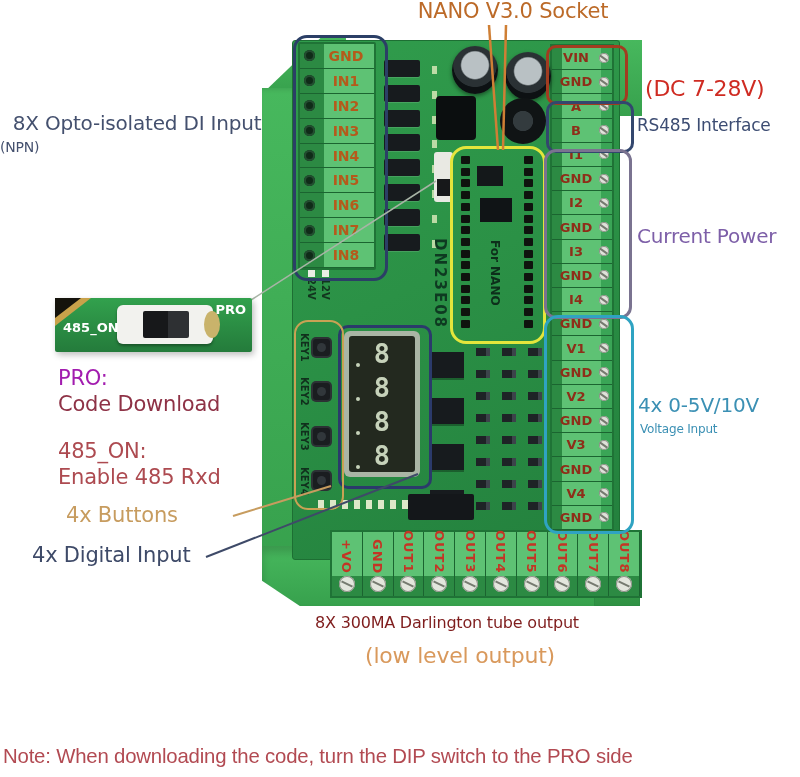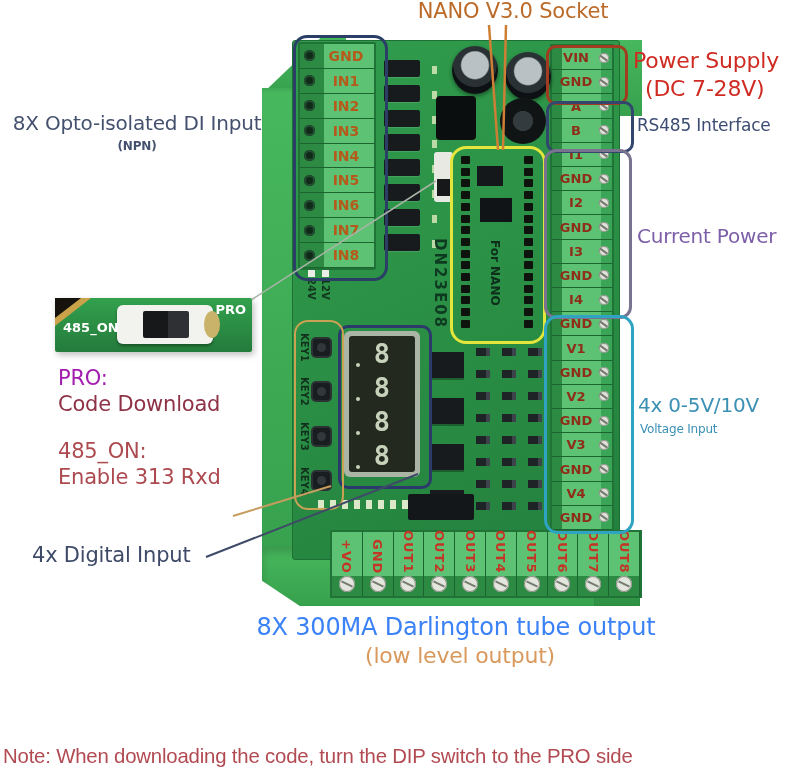--- a/index.html
+++ b/index.html
@@ -116,28 +116,28 @@
   .ann{position:absolute;z-index:8;line-height:1.12;letter-spacing:-0.2px;}
   #ann-nano{left:408px;top:0px;width:210px;text-align:center;font-size:21px;color:#bc6a28;}
   #ann-power1{left:633px;top:49px;font-size:22px;color:#cf2b22;}
   #ann-power2{left:645px;top:77px;font-size:22px;color:#cf2b22;}
   #ann-rs485{left:637px;top:116px;font-size:17px;color:#3c4c72;}
   #ann-cur1{left:637px;top:196px;font-size:20px;color:#7d5fa8;}
   #ann-cur2{left:637px;top:225px;font-size:20px;color:#7d5fa8;}
   #ann-vol1{left:638px;top:394px;font-size:20px;color:#3b90b4;}
   #ann-vol2{left:640px;top:423px;font-size:12px;color:#3b90b4;}
   #ann-di1{left:0px;top:112px;width:274px;text-align:center;font-size:20px;color:#44506e;}
-  #ann-di2{left:0px;top:140px;width:274px;text-align:center;font-size:12px;color:#44506e;font-weight:bold;}
+  #ann-di2{left:0px;top:140px;width:274px;text-align:left;font-size:14px;color:#44506e;}
   #ann-pro1{left:58px;top:367px;font-size:21px;color:#a21caf;}
   #ann-pro2{left:58px;top:393px;font-size:21px;color:#8e3246;}
   #ann-4851{left:58px;top:440px;font-size:21px;color:#ad4a50;}
   #ann-4852{left:58px;top:466px;font-size:21px;color:#ad4a50;}
   #ann-btn{left:66px;top:504px;font-size:21px;color:#c79c5f;}
   #ann-tube{left:32px;top:544px;font-size:21px;color:#3e4a68;}
-  #ann-out1{left:176px;top:614px;width:560px;text-align:center;font-size:24px;color:#3b82f6;}
+  #ann-out1{left:167px;top:614px;width:560px;text-align:center;font-size:16px;color:#7f1d1d;}
   #ann-out2{left:180px;top:644px;width:560px;text-align:center;font-size:22px;color:#d9995c;}
   #ann-note{left:3px;top:744px;width:797px;font-size:21px;color:#b24a52;transform:scaleX(.97);transform-origin:left;font-family:"Liberation Sans",sans-serif;}
 </style>
 </head>
 <body>
 
 <div id="scene">
 
   <div class="bracket" id="br-wing-tl"></div>
   <div class="bracket" id="br-left"></div>
@@ -511,29 +511,29 @@
     <div class="inset-black"></div>
     <div class="sw-body">
       <div class="sw-cap"></div>
       <div class="sw-slider"></div>
     </div>
     <b class="inset-l">485_ON</b>
     <b class="inset-r">PRO</b>
   </div>
 
   <div class="ann" id="ann-nano">NANO V3.0 Socket</div>
-  <div class="ann" id="ann-power1">Power Supply</div>
   <div class="ann" id="ann-power2">(DC 7-28V)</div>
   <div class="ann" id="ann-rs485">RS485 Interface</div>
   <div class="ann" id="ann-cur2">Current Power</div>
   <div class="ann" id="ann-vol1">4x 0-5V/10V</div>
   <div class="ann" id="ann-vol2">Voltage Input</div>
   <div class="ann" id="ann-di1">8X Opto-isolated DI Input</div>
   <div class="ann" id="ann-di2">(NPN)</div>
   <div class="ann" id="ann-pro1">PRO:</div>
   <div class="ann" id="ann-pro2">Code Download</div>
   <div class="ann" id="ann-4851">485_ON:</div>
-  <div class="ann" id="ann-4852">Enable 313 Rxd</div>
+  <div class="ann" id="ann-4852">Enable 485 Rxd</div>
+  <div class="ann" id="ann-btn">4x Buttons</div>
   <div class="ann" id="ann-tube">4x Digital Input</div>
   <div class="ann" id="ann-out1">8X 300MA Darlington tube output</div>
   <div class="ann" id="ann-out2">(low level output)</div>
   <div class="ann" id="ann-note">Note: When downloading the code, turn the DIP switch to the PRO side</div>
 </div>
 
 </body></html>

